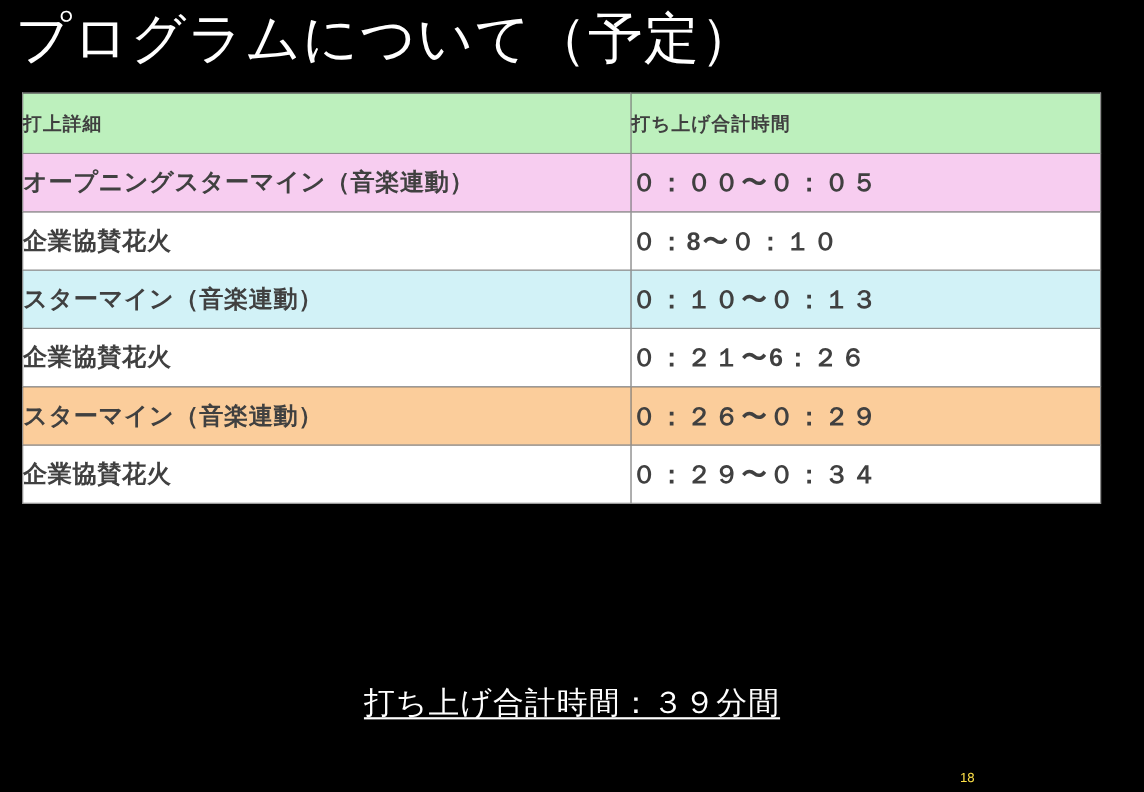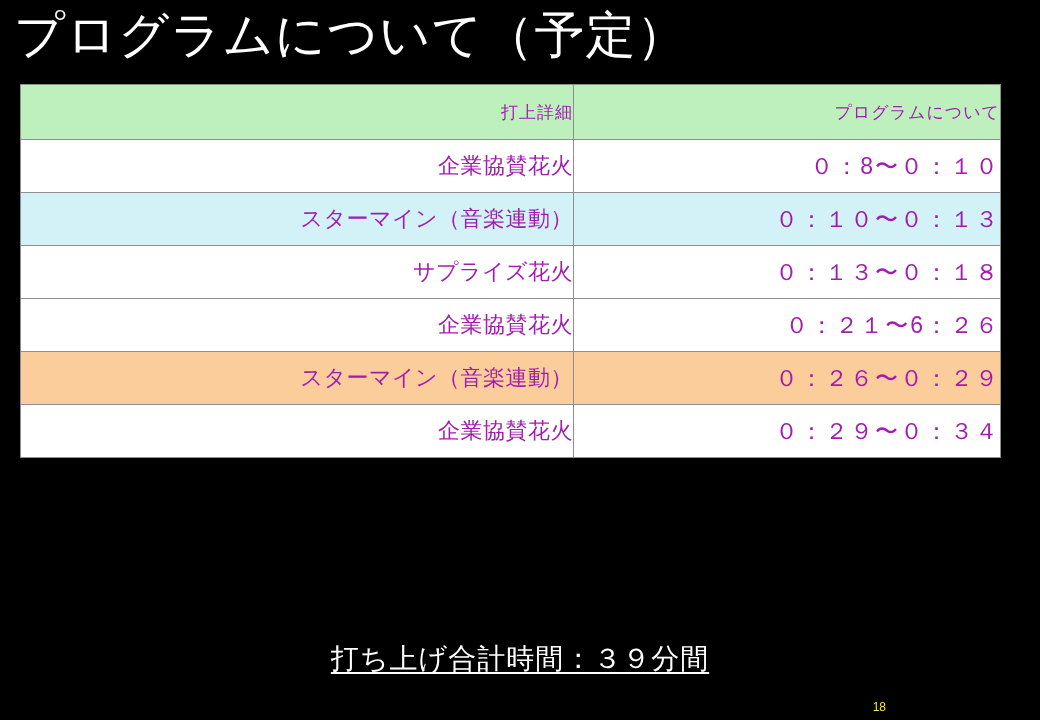--- a/index.html
+++ b/index.html
@@ -40,24 +40,24 @@
   }
   table.program {
     border-collapse: collapse;
     width: 980px;
     table-layout: fixed;
   }
   table.program td, table.program th {
     border: 1px solid #8f8f8f;
     padding: 0;
     margin: 0;
-    color: #a21caf;
-    text-align: right;
+    color: #404040;
+    text-align: left;
     vertical-align: middle;
-    font-weight: normal;
+    font-weight: bold;
   }
   table.program col.c1 { width: 553px; }
   table.program col.c2 { width: 427px; }
 
   tr.head th {
     background: #bdf0bd;
     height: 54px;
     font-size: 17px;
     letter-spacing: 1px;
   }
@@ -73,21 +73,20 @@
 
   .total {
     position: absolute;
     left: 0;
     top: 620px;
     width: 1040px;
     text-align: center;
     color: #ffffff;
     font-size: 28px;
     letter-spacing: 1px;
-    margin-top: 20px;
   }
   .total span {
     text-decoration: underline;
     text-underline-offset: 4px;
   }
   .page-number {
     position: absolute;
     right: 14px;
     bottom: 6px;
     font-size: 12px;
@@ -103,35 +102,35 @@
 
   <div class="table-wrap">
     <table class="program">
       <colgroup>
         <col class="c1">
         <col class="c2">
       </colgroup>
       <thead>
         <tr class="head">
           <th style="background: rgb(189, 240, 189);">打上詳細</th>
-          <th style="background: rgb(189, 240, 189);">プログラムについて</th>
+          <th style="background: rgb(189, 240, 189);">打ち上げ合計時間</th>
         </tr>
       </thead>
       <tbody>
+          <tr class="row">
+            <td class="detail" style="background: rgb(247, 205, 240);">オープニングスターマイン（音楽連動）</td>
+            <td class="time" style="background: rgb(247, 205, 240);">０：００〜０：０５</td>
+          </tr>
           <tr class="row">
             <td class="detail" style="background: rgb(255, 255, 255);">企業協賛花火</td>
             <td class="time" style="background: rgb(255, 255, 255);">０：8〜０：１０</td>
           </tr>
           <tr class="row">
             <td class="detail" style="background: rgb(210, 242, 247);">スターマイン（音楽連動）</td>
             <td class="time" style="background: rgb(210, 242, 247);">０：１０〜０：１３</td>
-          </tr>
-          <tr class="row">
-            <td class="detail" style="background: rgb(255, 255, 255);">サプライズ花火</td>
-            <td class="time" style="background: rgb(255, 255, 255);">０：１３〜０：１８</td>
           </tr>
           <tr class="row">
             <td class="detail" style="background: rgb(255, 255, 255);">企業協賛花火</td>
             <td class="time" style="background: rgb(255, 255, 255);">０：２１〜6：２６</td>
           </tr>
           <tr class="row">
             <td class="detail" style="background: rgb(251, 205, 155);">スターマイン（音楽連動）</td>
             <td class="time" style="background: rgb(251, 205, 155); margin-top: 42px;">０：２６〜０：２９</td>
           </tr>
           <tr class="row">

